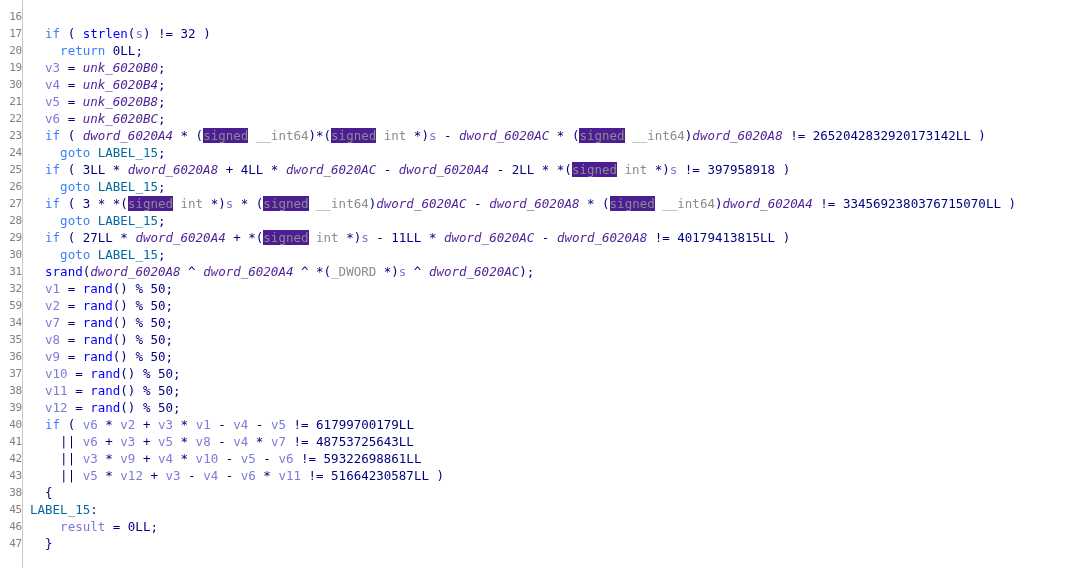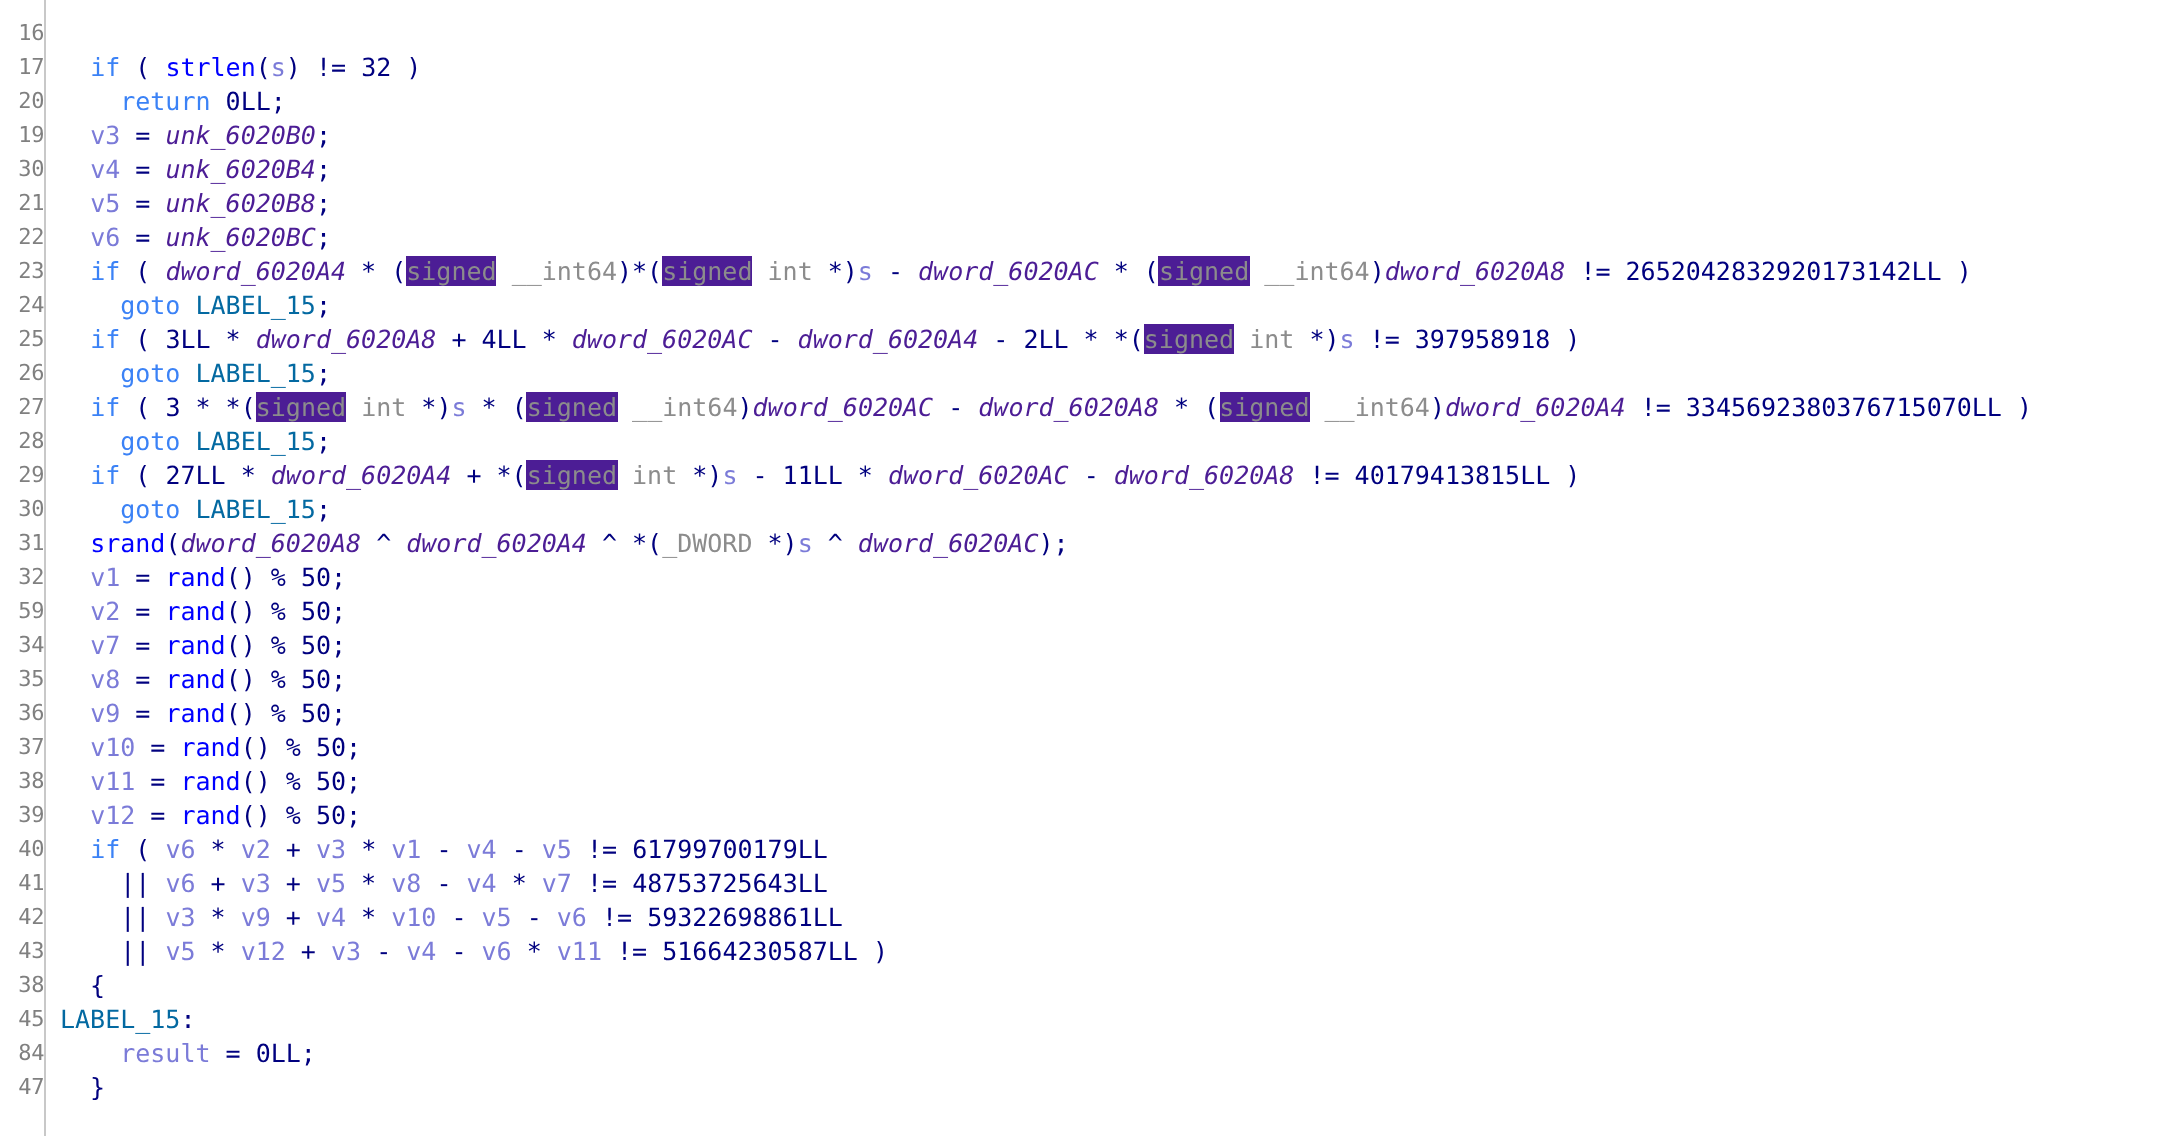--- a/index.html
+++ b/index.html
@@ -91,16 +91,16 @@
       <div class="code-line"><span class="lineno">36</span><span class="lcode"><span class="p">  </span><span class="lv">v9</span><span class="p"> = </span><span class="fn">rand</span><span class="p">() % </span><span class="n">50</span><span class="p">;</span></span></div>
       <div class="code-line"><span class="lineno">37</span><span class="lcode"><span class="p">  </span><span class="lv">v10</span><span class="p"> = </span><span class="fn">rand</span><span class="p">() % </span><span class="n">50</span><span class="p">;</span></span></div>
       <div class="code-line"><span class="lineno">38</span><span class="lcode"><span class="p">  </span><span class="lv">v11</span><span class="p"> = </span><span class="fn">rand</span><span class="p">() % </span><span class="n">50</span><span class="p">;</span></span></div>
       <div class="code-line"><span class="lineno">39</span><span class="lcode"><span class="p">  </span><span class="lv">v12</span><span class="p"> = </span><span class="fn">rand</span><span class="p">() % </span><span class="n">50</span><span class="p">;</span></span></div>
       <div class="code-line"><span class="lineno">40</span><span class="lcode"><span class="p">  </span><span class="k">if</span><span class="p"> ( </span><span class="lv">v6</span><span class="p"> * </span><span class="lv">v2</span><span class="p"> + </span><span class="lv">v3</span><span class="p"> * </span><span class="lv">v1</span><span class="p"> - </span><span class="lv">v4</span><span class="p"> - </span><span class="lv">v5</span><span class="p"> != </span><span class="n">61799700179LL</span></span></div>
       <div class="code-line"><span class="lineno">41</span><span class="lcode"><span class="p">    || </span><span class="lv">v6</span><span class="p"> + </span><span class="lv">v3</span><span class="p"> + </span><span class="lv">v5</span><span class="p"> * </span><span class="lv">v8</span><span class="p"> - </span><span class="lv">v4</span><span class="p"> * </span><span class="lv">v7</span><span class="p"> != </span><span class="n">48753725643LL</span></span></div>
       <div class="code-line"><span class="lineno">42</span><span class="lcode"><span class="p">    || </span><span class="lv">v3</span><span class="p"> * </span><span class="lv">v9</span><span class="p"> + </span><span class="lv">v4</span><span class="p"> * </span><span class="lv">v10</span><span class="p"> - </span><span class="lv">v5</span><span class="p"> - </span><span class="lv">v6</span><span class="p"> != </span><span class="n">59322698861LL</span></span></div>
       <div class="code-line"><span class="lineno">43</span><span class="lcode"><span class="p">    || </span><span class="lv">v5</span><span class="p"> * </span><span class="lv">v12</span><span class="p"> + </span><span class="lv">v3</span><span class="p"> - </span><span class="lv">v4</span><span class="p"> - </span><span class="lv">v6</span><span class="p"> * </span><span class="lv">v11</span><span class="p"> != </span><span class="n">51664230587LL</span><span class="p"> )</span></span></div>
       <div class="code-line"><span class="lineno">38</span><span class="lcode"><span class="p">  {</span></span></div>
       <div class="code-line"><span class="lineno">45</span><span class="lcode"><span class="lbl">LABEL_15</span><span class="p">:</span></span></div>
-      <div class="code-line"><span class="lineno">84</span><span class="lcode"><span class="p">    </span><span class="lv">result</span><span class="p"> = </span><span class="n">0LL</span><span class="p">;</span></span></div>
+      <div class="code-line"><span class="lineno">46</span><span class="lcode"><span class="p">    </span><span class="lv">result</span><span class="p"> = </span><span class="n">0LL</span><span class="p">;</span></span></div>
       <div class="code-line"><span class="lineno">47</span><span class="lcode"><span class="p">  }</span></span></div>
     </div>
 </div>
 
 </body></html>

